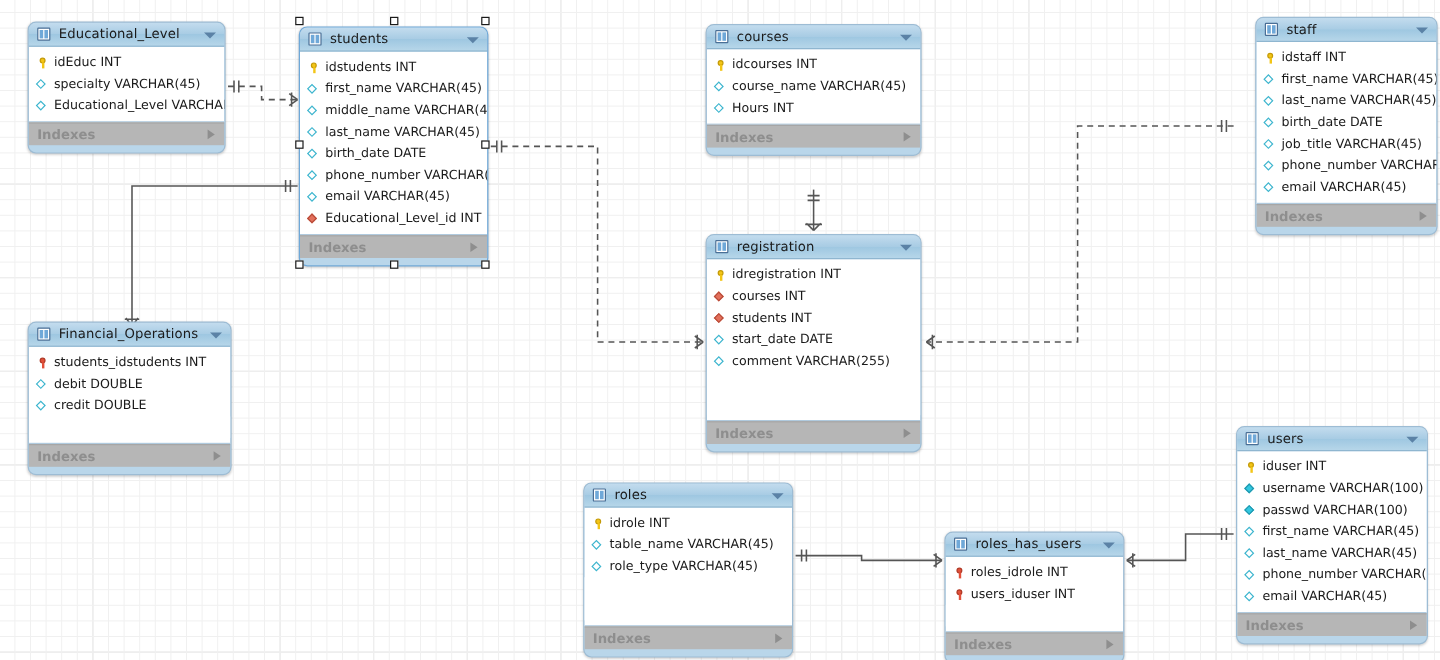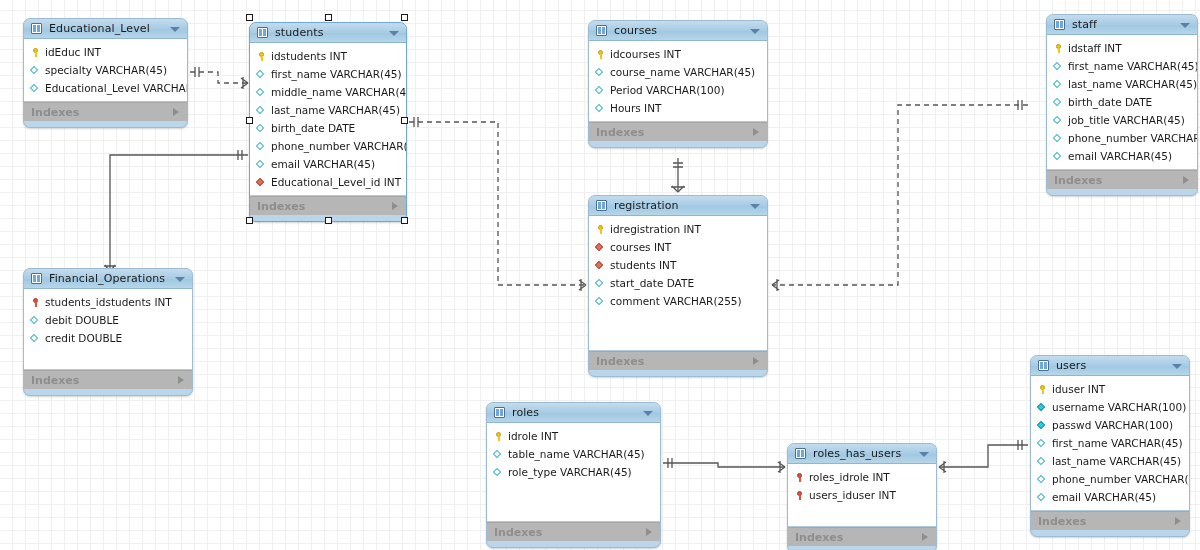--- a/index.html
+++ b/index.html
@@ -256,24 +256,20 @@
         <span class="tbl-caret"></span>
       </div>
       <div class="tbl-body">
         <div class="col">
           <span class="col-ico ico-pk"></span>
           <span class="col-txt">idcourses INT</span>
         </div>
         <div class="col">
           <span class="col-ico ico-col"></span>
           <span class="col-txt">course_name VARCHAR(45)</span>
-        </div>
-        <div class="col">
-          <span class="col-ico ico-col"></span>
-          <span class="col-txt">Period VARCHAR(100)</span>
         </div>
         <div class="col">
           <span class="col-ico ico-col"></span>
           <span class="col-txt">Hours INT</span>
         </div>
       </div>
       <div class="tbl-foot">
         <span class="f-txt">Indexes</span>
         <span class="f-arrow"></span>
       </div>

